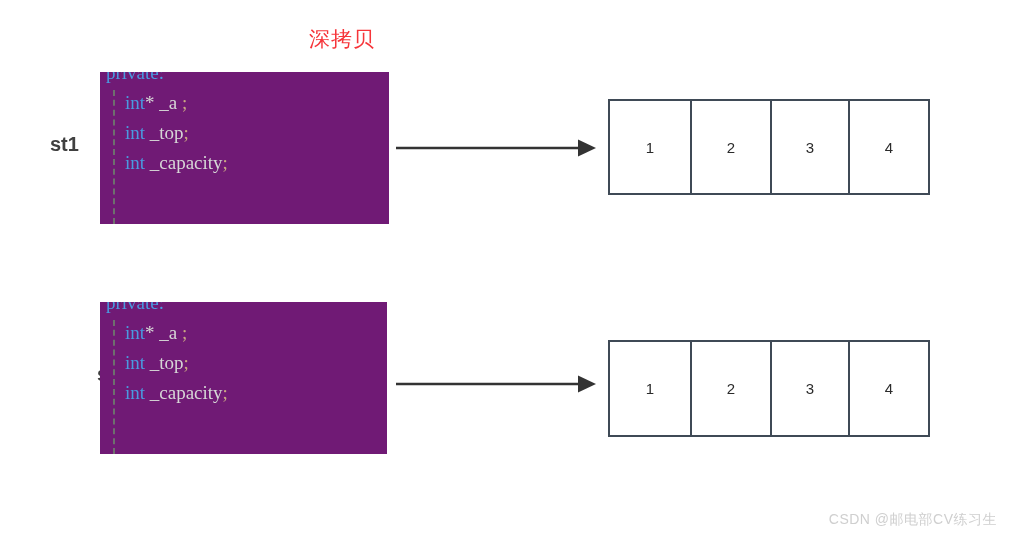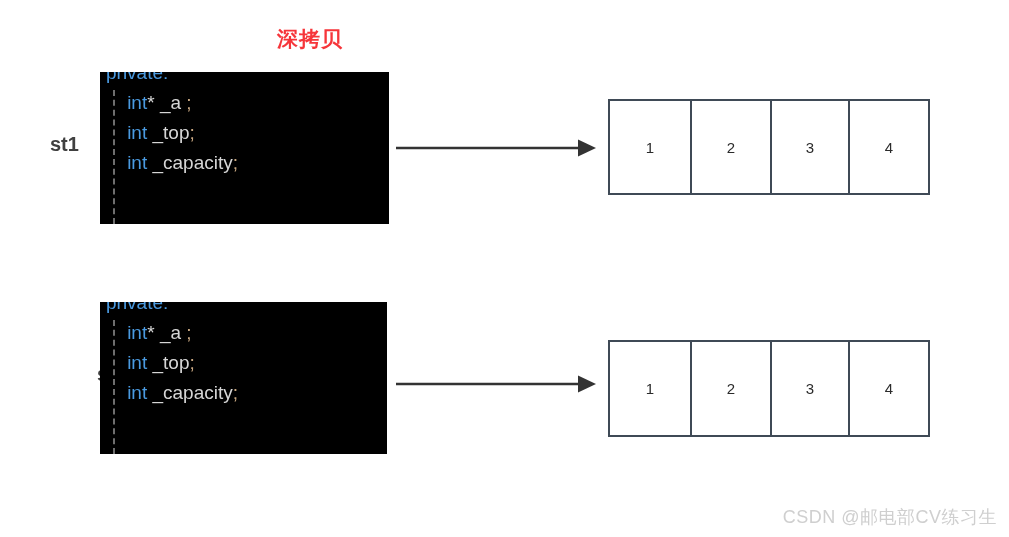--- a/index.html
+++ b/index.html
@@ -21,43 +21,44 @@
   }
 
   
   .title {
     position: absolute;
     left: 0;
     top: 24px;
     width: 620px;
     text-align: center;
     font-size: 21px;
-    font-weight: 700;
+    font-weight: 400;
     color: #f6353a;
     letter-spacing: 1px;
     line-height: 30px;
     white-space: nowrap;
+    padding-left: 32px;
   }
 
   
   .var-label {
     position: absolute;
     font-size: 20px;
     font-weight: 700;
     color: #404040;
     line-height: 24px;
     white-space: nowrap;
   }
 
   
   .code-block {
     position: absolute;
-    background: #000000;
+    background: #701a75;
     overflow: hidden;
-    font-family: Liberation Sans, sans-serif;
+    font-family: Liberation Serif, serif;
     font-size: 19px;
     line-height: 30px;
   }
   .code-inner {
     position: absolute;
     left: 0;
     top: -14px;
     width: 100%;
   }
   .code-line {
@@ -102,21 +103,21 @@
     box-sizing: border-box;
     margin-left: -2px;
   }
   .array-cell:first-child { margin-left: 0; }
 
   
   .watermark {
     position: absolute;
     right: 12px;
     bottom: 8px;
-    font-size: 18px;
+    font-size: 14px;
     color: #cfcfcf;
     white-space: nowrap;
     letter-spacing: 0.5px;
   }
 </style>
 </head>
 <body>
 
 <div class="canvas">
 

